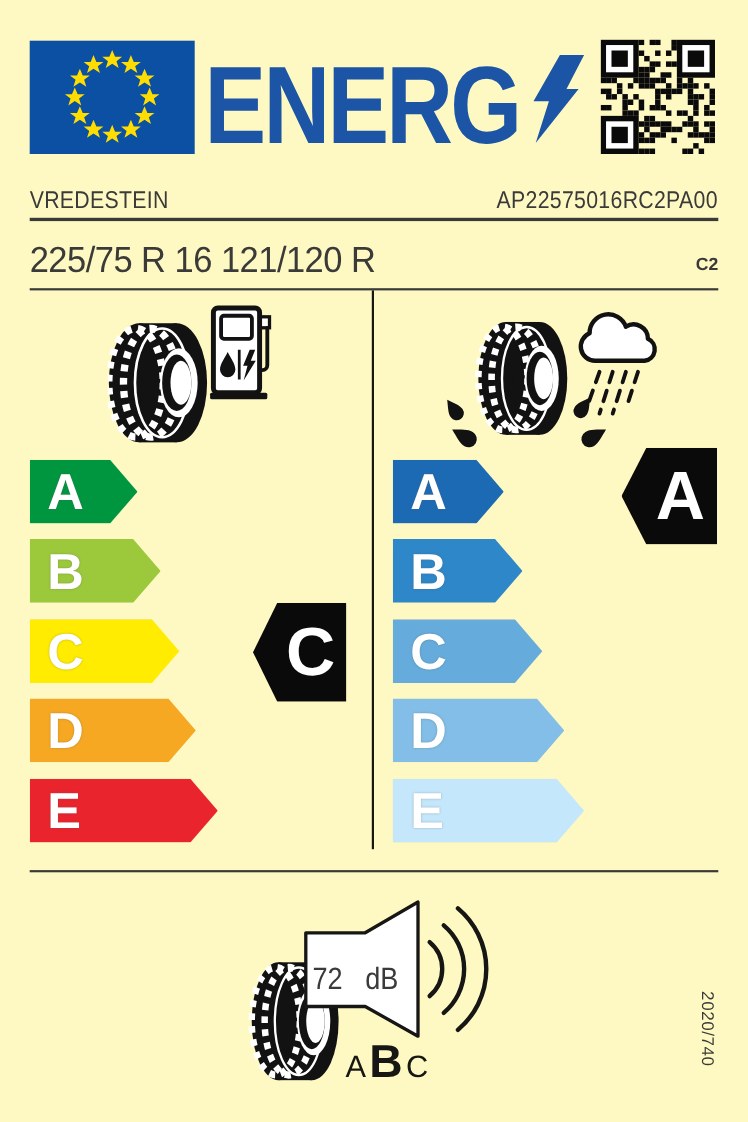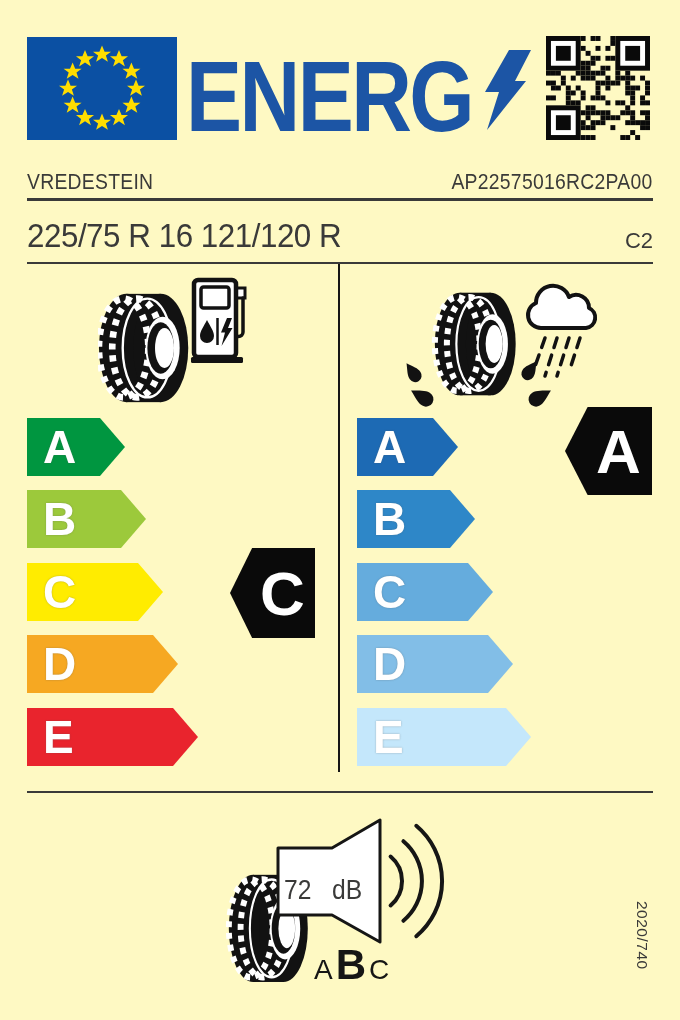--- a/index.html
+++ b/index.html
@@ -13,21 +13,21 @@
          color:var(--logo-blue,#1C55A5);letter-spacing:-3px;transform:scaleX(.84);transform-origin:left top;white-space:nowrap;}
   #bolt{left:478px;top:50px;}
   .logo-fill{fill:var(--logo-blue,#1C55A5);}
   #qr{left:546px;top:36px;}
   
   .cond{transform:scaleX(.88);transform-origin:left top;white-space:nowrap;}
   .cond-r{transform:scaleX(.88);transform-origin:right top;white-space:nowrap;}
   #brand{left:27px;top:171px;font-size:22px;line-height:22px;letter-spacing:.3px;}
   #pcode{right:27px;top:171px;font-size:22px;line-height:22px;letter-spacing:.3px;text-align:right;}
   #tsize{left:27px;top:219px;font-size:33px;line-height:34px;transform:scaleX(.95);transform-origin:left top;letter-spacing:-.5px;white-space:nowrap;}
-  #tclass{right:27px;top:230px;font-size:22px;line-height:22px;}
+  #tclass{right:27px;top:230px;font-size:16px;line-height:22px;font-weight:bold;}
   .hline{left:27px;width:626px;height:2.5px;background:var(--text-dark,#3A3A39);}
   #vdiv{left:338px;top:264px;width:2px;height:508px;background:#161615;}
   
   .arrow{display:flex;align-items:center;height:58px;
          clip-path:polygon(0 0,calc(100% - 25px) 0,100% 50%,calc(100% - 25px) 100%,0 100%);
          filter:drop-shadow(0 0 1px rgba(110,110,110,.85));}
   .arrow span{font-size:46px;font-weight:bold;color:#fff;padding-left:16px;line-height:58px;
               text-shadow:0 0 2px rgba(90,90,90,.45);}
   .sel{display:flex;align-items:center;justify-content:center;background:var(--selected-black,#0A0A0A);
        clip-path:polygon(26% 0,100% 0,100% 100%,26% 100%,0 50%);}

